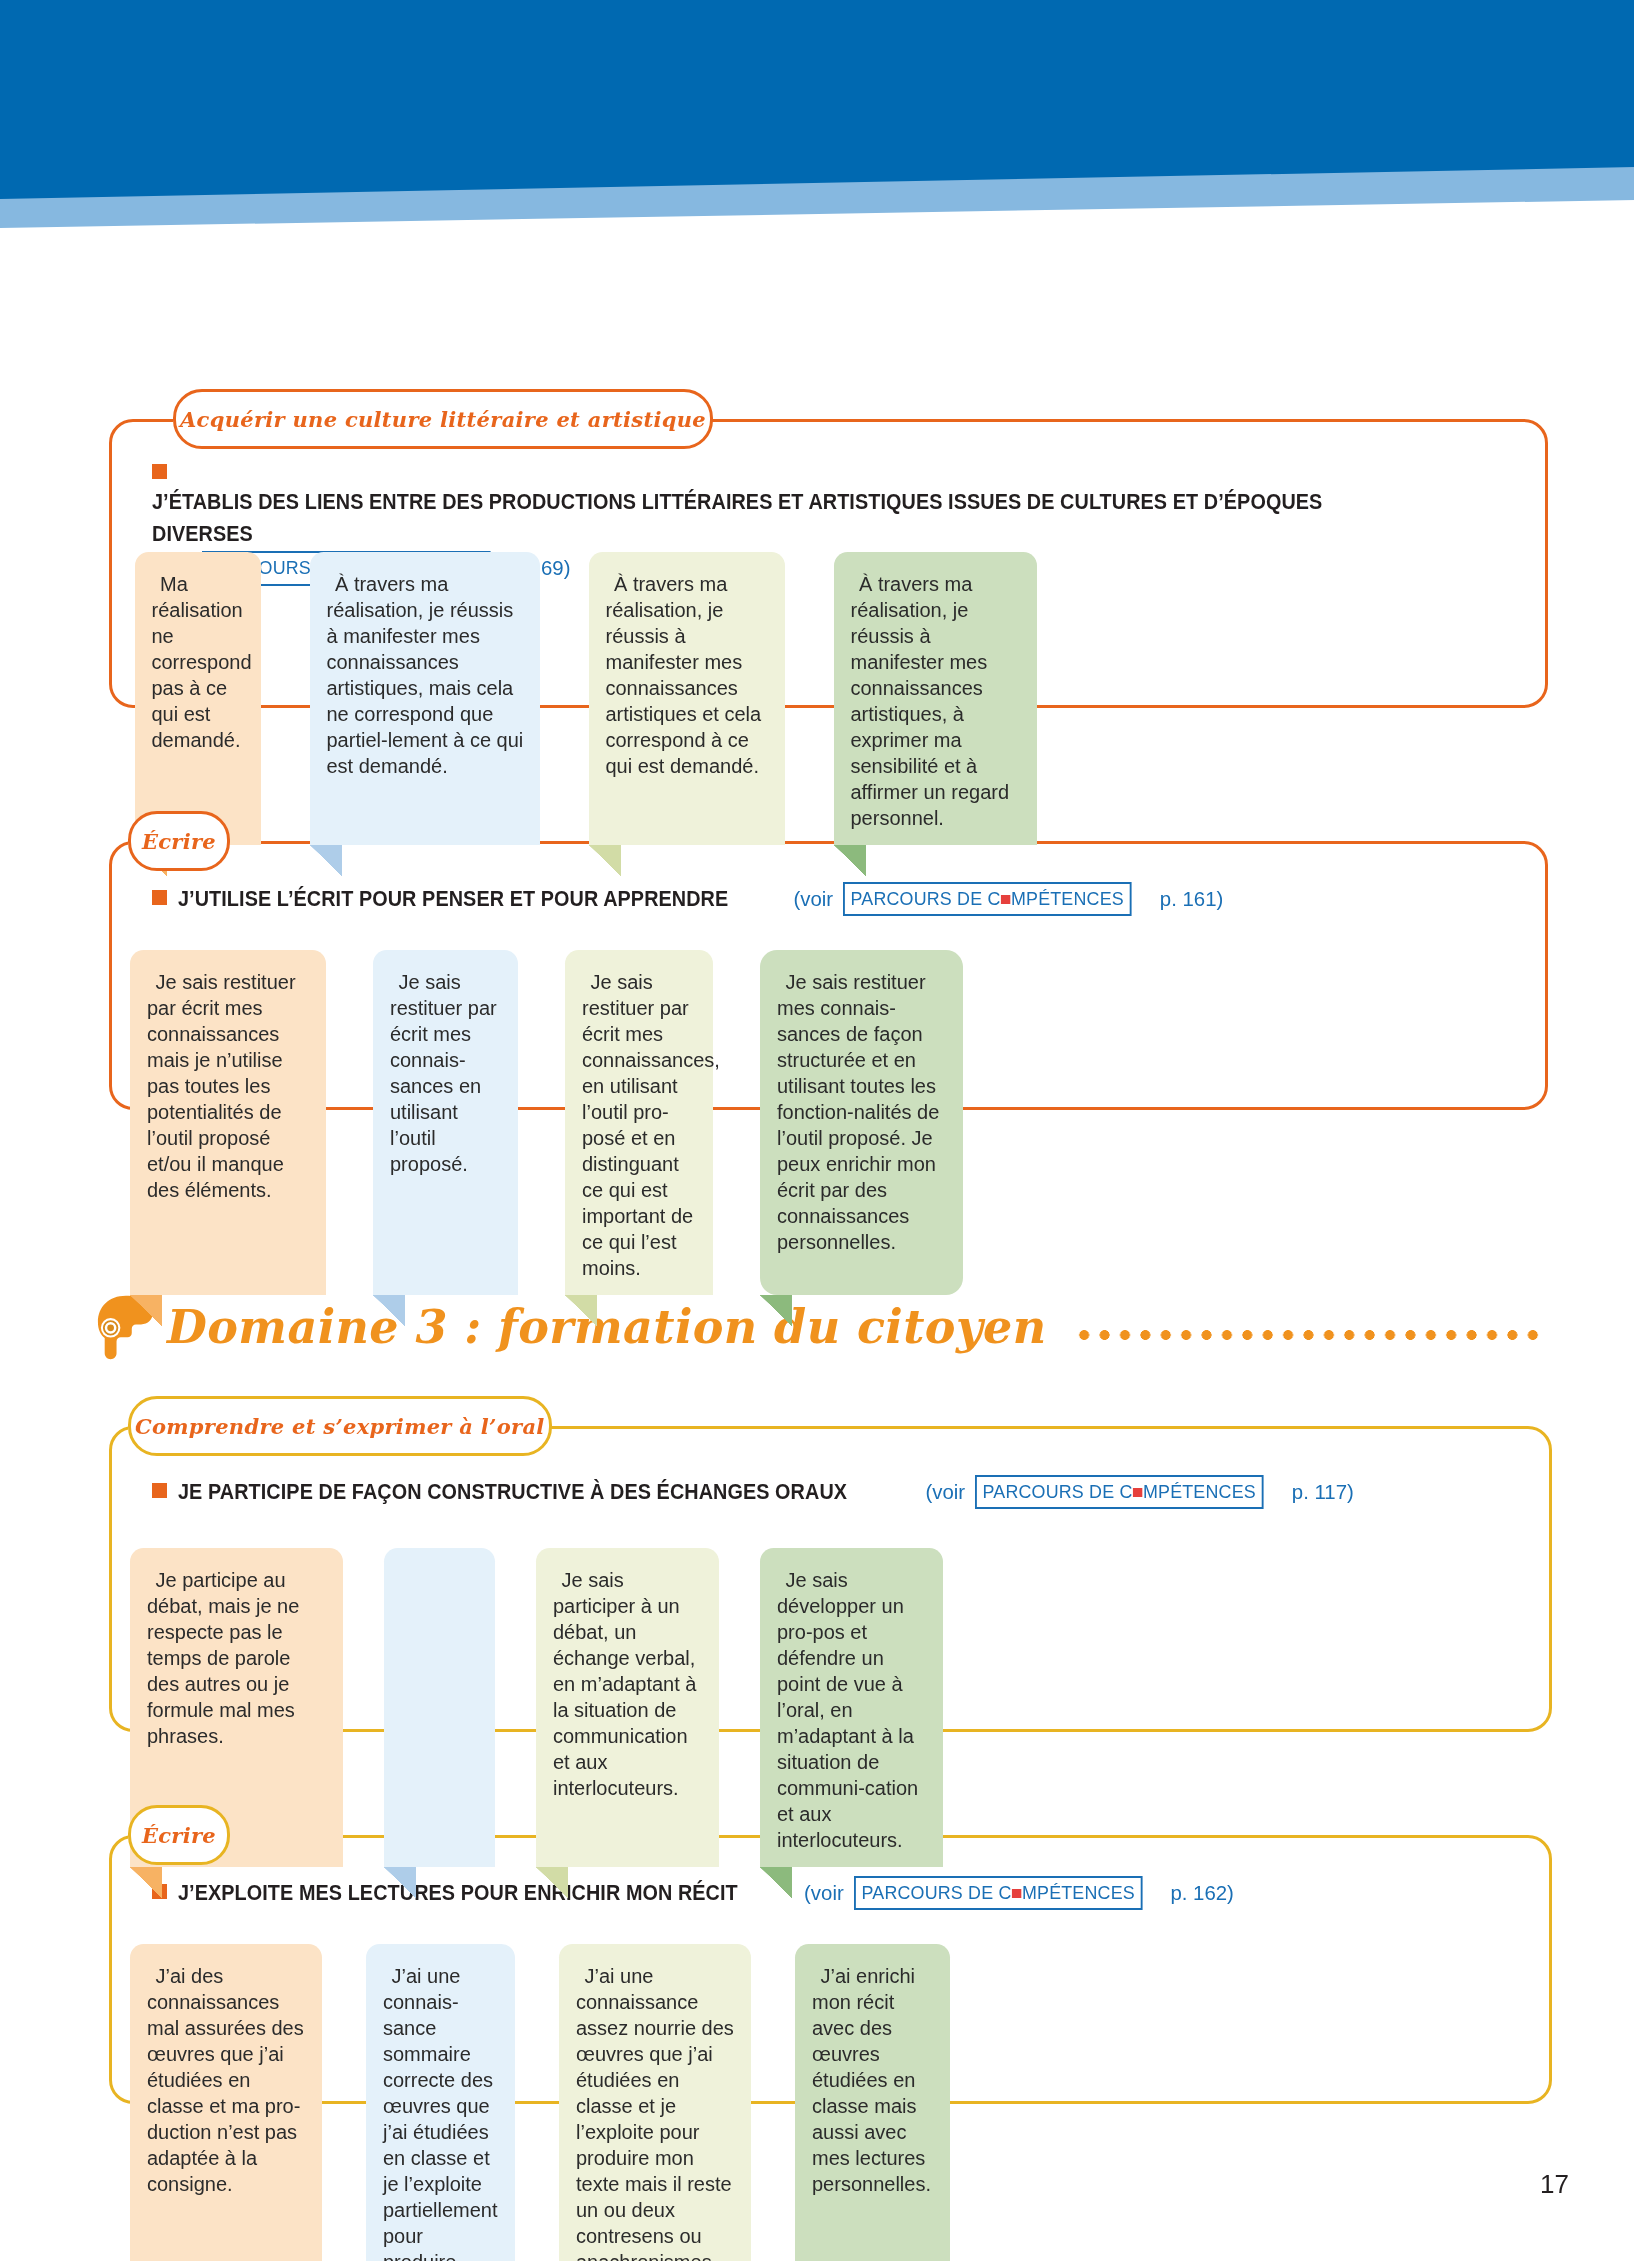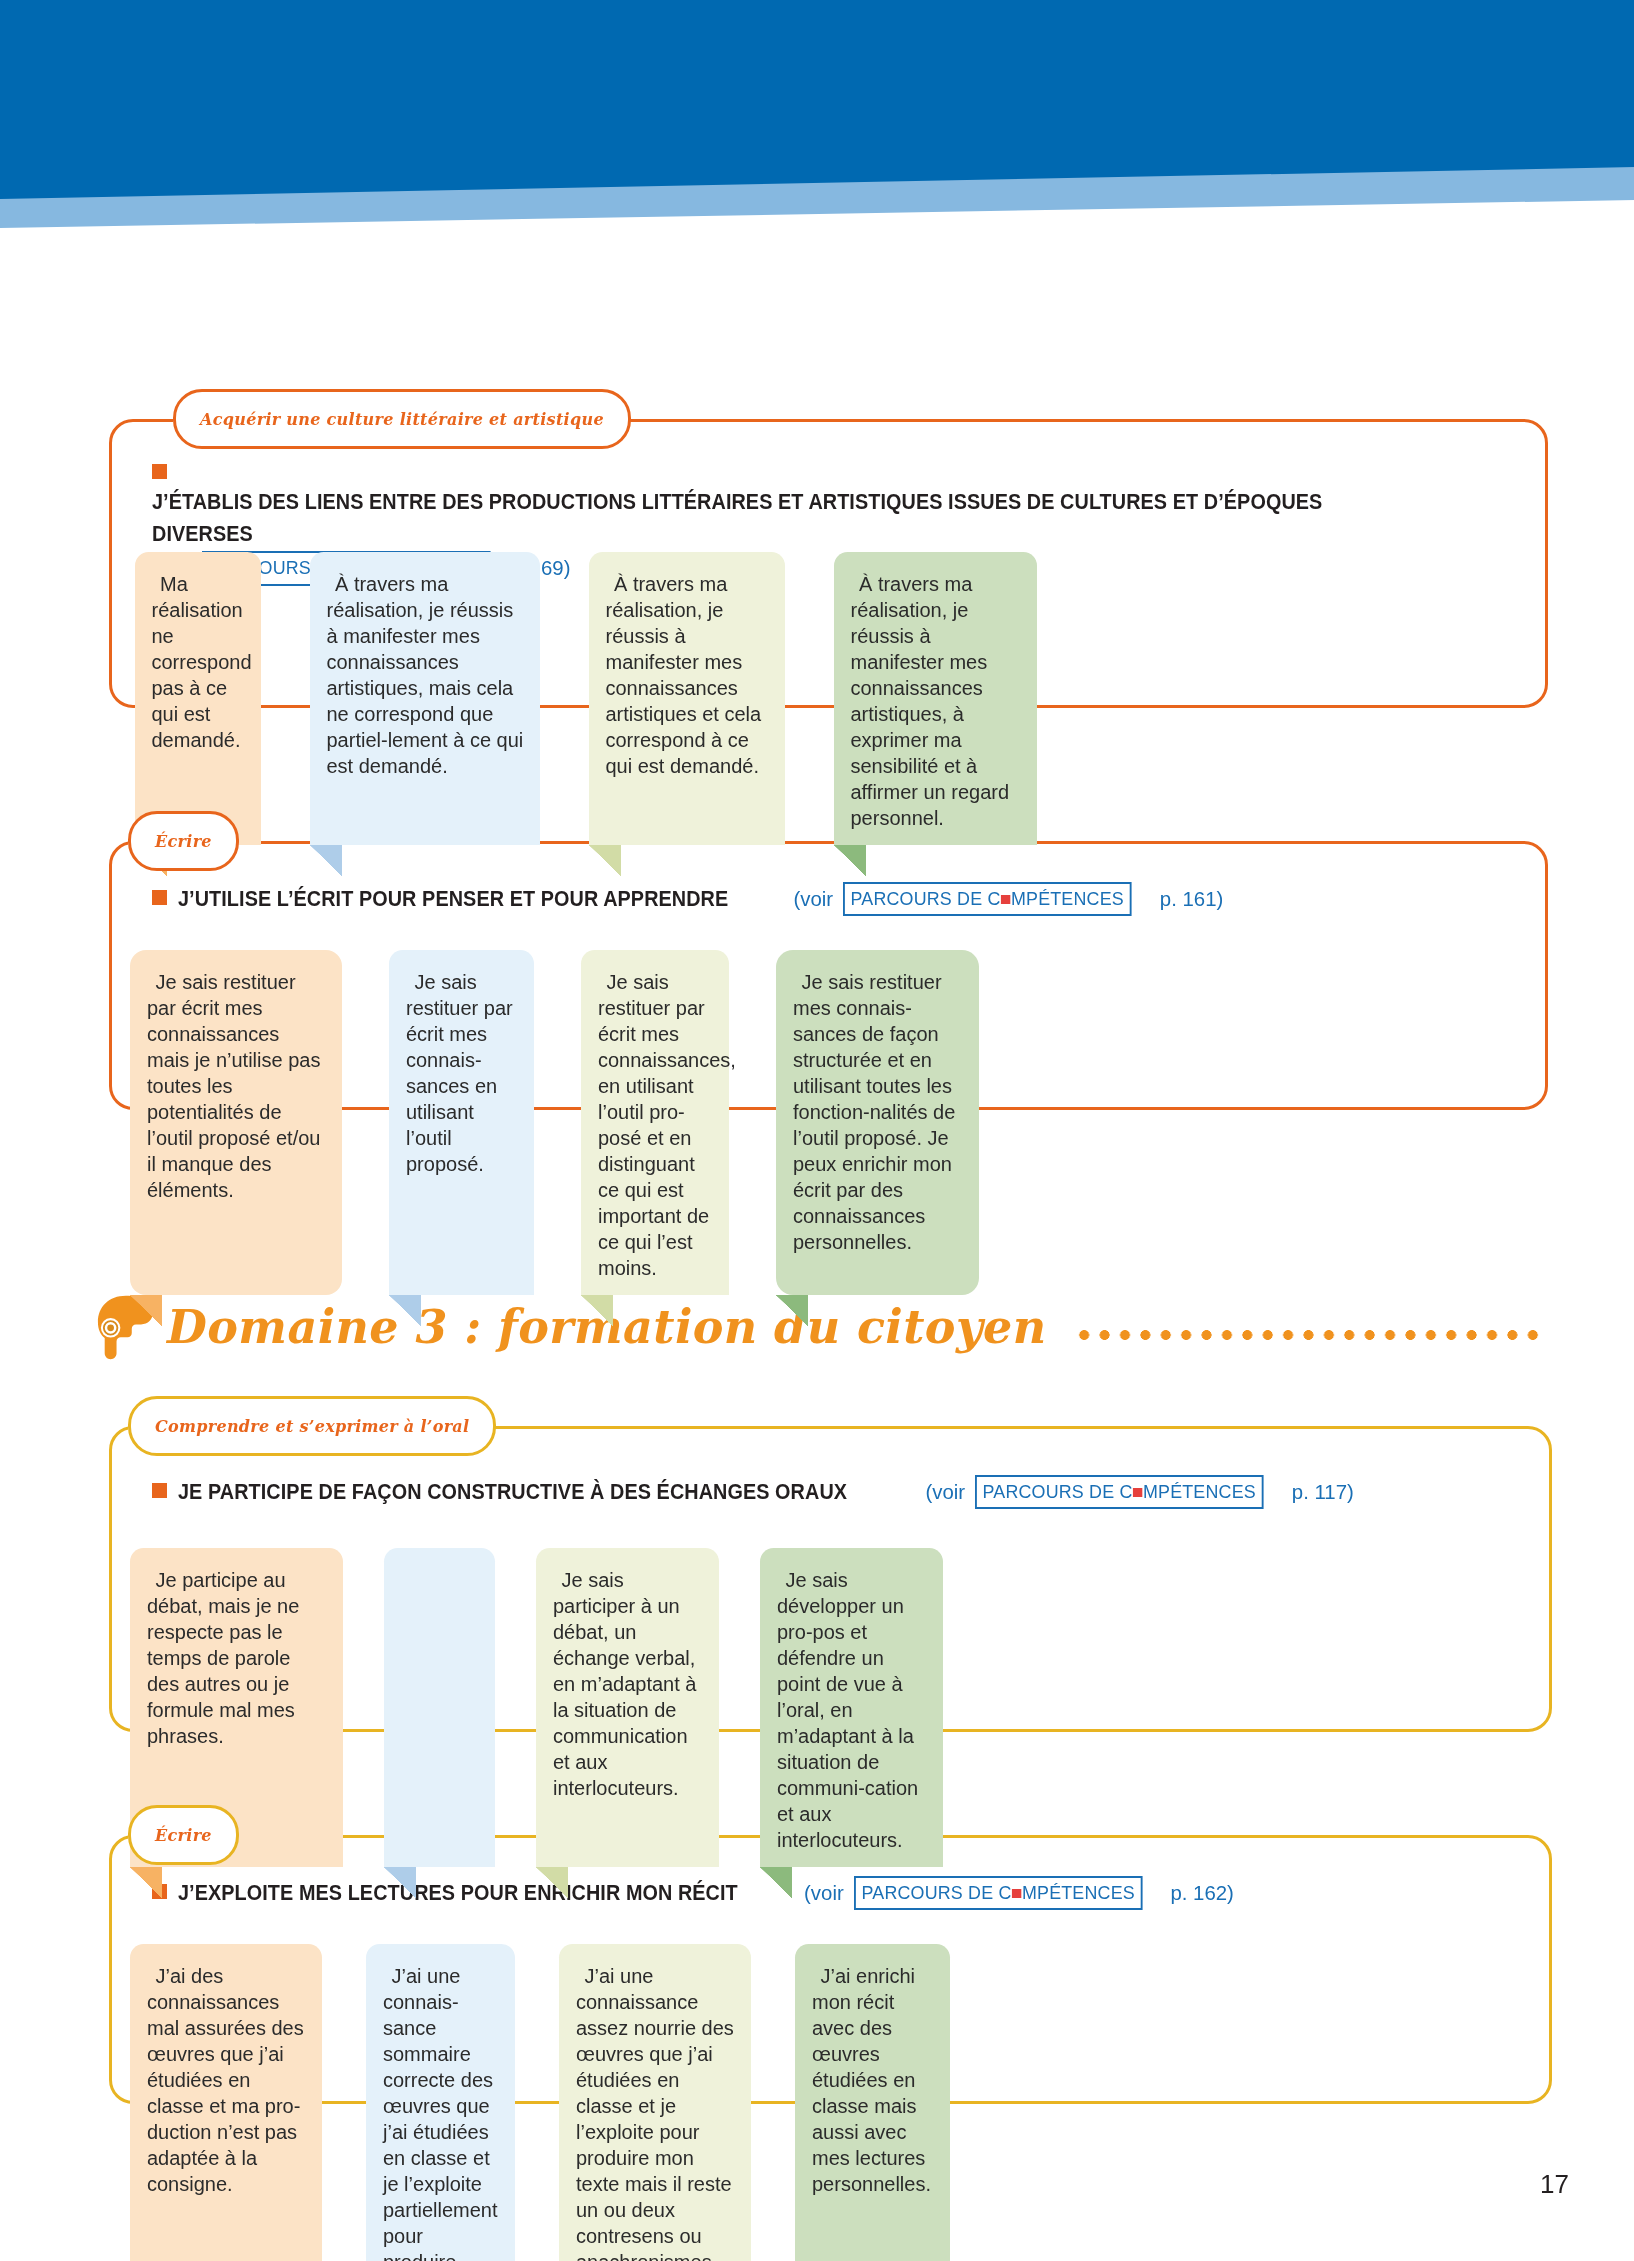--- a/index.html
+++ b/index.html
@@ -98,24 +98,24 @@
     display: flex;
     align-items: center;
     justify-content: center;
     height: 60px;
     z-index: 4;
   }
   .pill-label {
     font-family: "DejaVu Serif", serif;
     font-style: italic;
     font-weight: bold;
-    font-size: 16px;
+    font-size: 21px;
     color: #e8651c;
     white-space: nowrap;
-    padding: 0 24px;
+    padding: 0 4px;
     letter-spacing: 0.3px;
   }
 
   
   .comp-head {
     position: absolute;
     left: 43px;
     display: block;
     line-height: 1.45;
   }
@@ -245,21 +245,21 @@
     </div>
 
   <div class="block" id="block-1" style="left: 109px; top: 841px; width: 1439px; height: 320px; --fc: #e8651c;">
       <div class="frame" style="height: 269px;"></div>
       <div class="frame-gap" style="left: 19px; width: 102px;"></div>
       <div class="pill" style="left: 19px; top: -30px; min-width: 102px;">
         <span class="pill-label">Écrire</span>
       </div>
       <div class="comp-head" style="top: 41px; width: 1371px;"><span class="bullet"></span><span class="comp-title">J’UTILISE L’ÉCRIT POUR PENSER ET POUR APPRENDRE</span> <span class="ref">(voir <span class="ref-box">PARCOURS DE C<span class="ref-sq"></span>MPÉTENCES</span> p. 161)</span></div>
       <div class="cards" style="left: 21px; top: 109px;">
-        <div class="card c1" style="width: 212px; min-height: 170px; margin-right: 47px; border-radius: 16px;">
+        <div class="card c1" style="width: 196px; min-height: 170px; margin-right: 47px;">
           <p>Je sais restituer par écrit mes connaissances mais je n’utilise pas toutes les potentialités de l’outil proposé et/ou il manque des éléments.</p>
           <span class="tail"></span>
         </div>
         <div class="card c2" style="width: 145px; min-height: 170px; margin-right: 47px;">
           <p>Je sais restituer par écrit mes connais-sances en utilisant l’outil proposé.</p>
           <span class="tail"></span>
         </div>
         <div class="card c3" style="width: 148px; min-height: 170px; margin-right: 47px;">
           <p>Je sais restituer par écrit mes connaissances, en utilisant l’outil pro-posé et en distinguant ce qui est important de ce qui l’est moins.</p>
           <span class="tail"></span>

